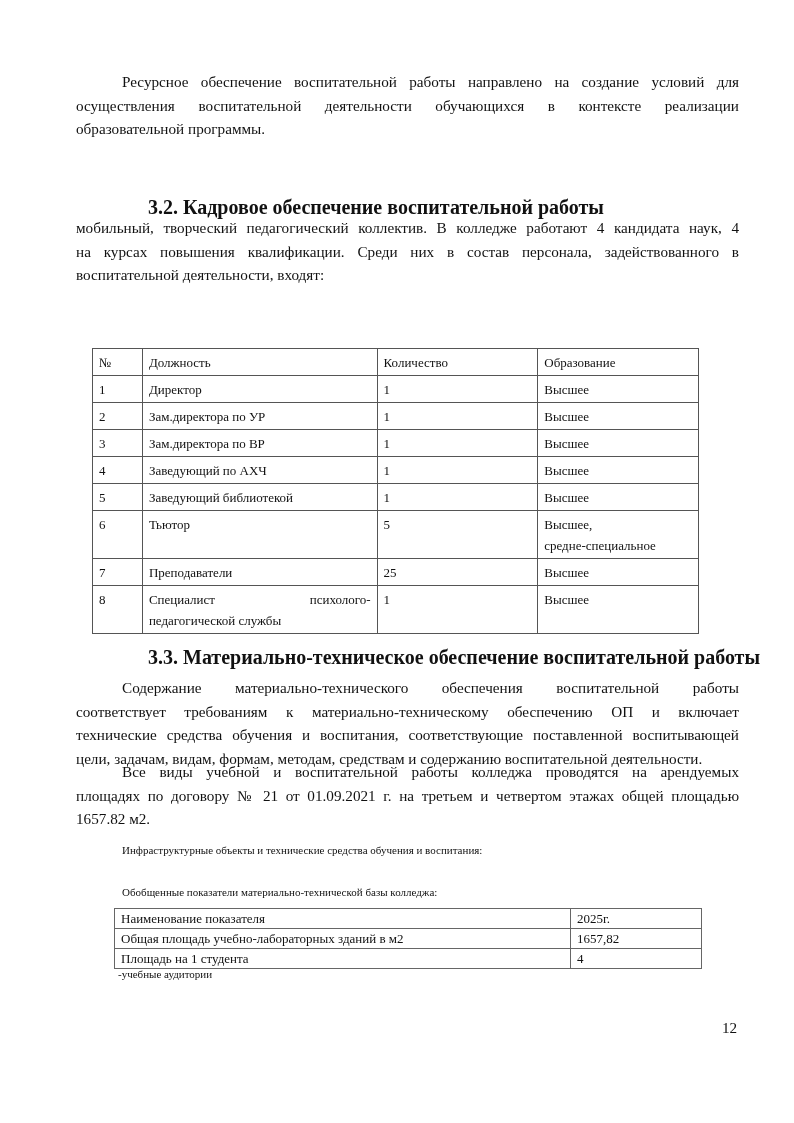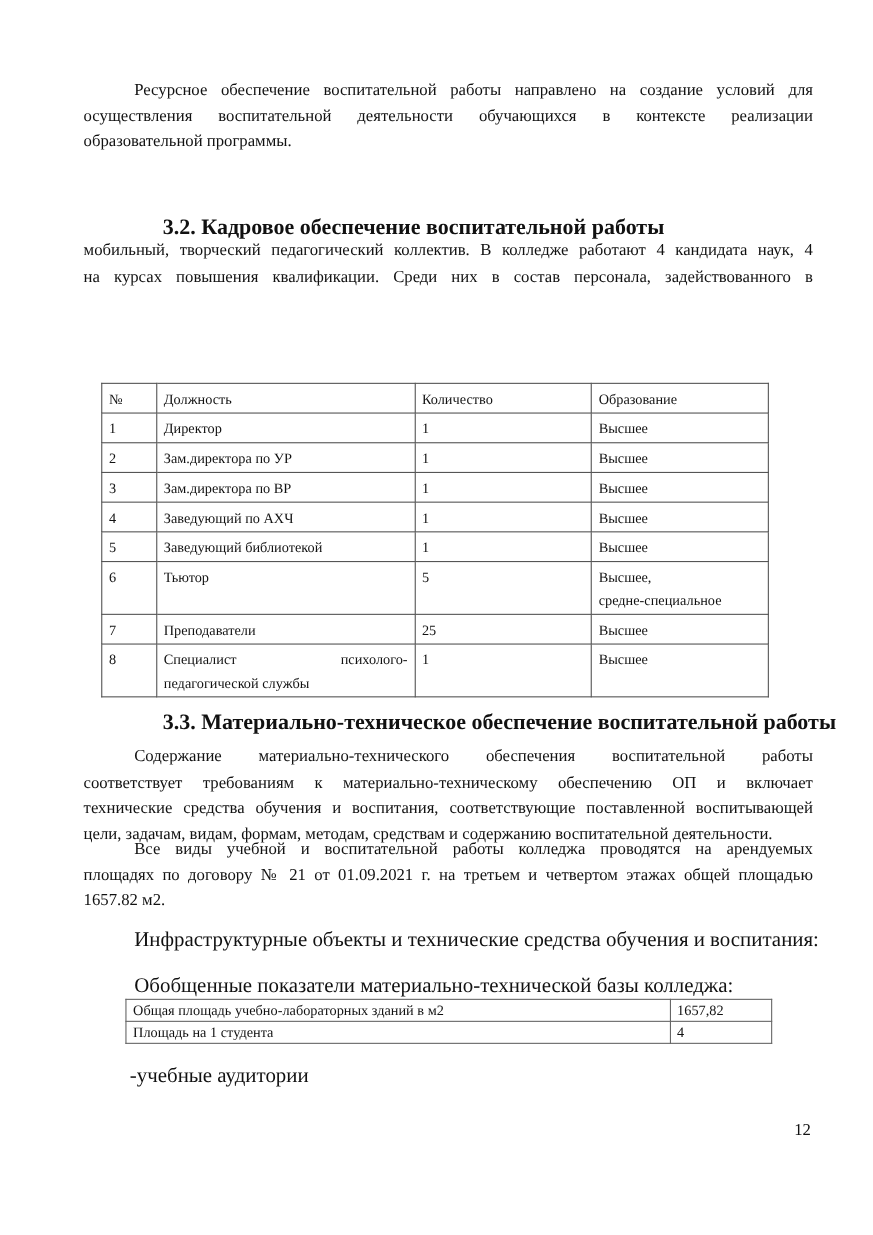--- a/index.html
+++ b/index.html
@@ -2,21 +2,21 @@
 <html><head>
 <meta charset="utf-8">
 <style>
   html, body { margin: 0; padding: 0; background: #ffffff; }
   body { width: 794px; height: 1123px; position: relative; overflow: hidden;
          font-family: "Liberation Serif", "DejaVu Serif", serif; color: #111; }
   .p { position: absolute; left: 76px; width: 663px; font-size: 15.2px; line-height: 23.6px;
        text-align: justify; margin: 0; }
   .p .indent { display: inline-block; width: 46px; }
   .h { position: absolute; left: 132px; font-size: 20px; font-weight: bold; margin: 16px; }
-  .plain { position: absolute; font-size: 19px; margin: 0; }
+  .plain { position: absolute; font-size: 11px; margin: 0; }
 
   table { border-collapse: collapse; position: absolute; }
   .t1 { left: 92px; top: 348px; width: 607px; font-size: 13px; }
   .t1 td { border: 1px solid #555; vertical-align: top; padding: 3px 6px 2px 6px; line-height: 21px; }
   .t1 td.c0 { width: 37px; }
   .t1 td.c1 { width: 222px; margin-left: 28px; }
   .t1 td.c2 { width: 148px; }
   .t1 td.c3 { width: 148px; }
   .t1 .just { display: flex; justify-content: space-between; }
 
@@ -34,20 +34,21 @@
   <div style="text-align:justify;text-align-last:justify;"><span class="indent"></span><span>Ресурсное обеспечение воспитательной работы направлено на создание условий для</span></div>
   <div style="text-align:justify;text-align-last:justify;">осуществления воспитательной деятельности обучающихся в контексте реализации</div>
   <div>образовательной программы.</div>
 </div>
 
 <div class="h" style="top:180px;">3.2. Кадровое обеспечение воспитательной работы</div>
 
 <div class="p" style="top:216px;">
   <div style="text-align-last:justify;">мобильный, творческий педагогический коллектив. В колледже работают 4 кандидата наук, 4</div>
   <div style="text-align-last:justify;">на курсах повышения квалификации.  Среди них в состав персонала, задействованного в</div>
+  <div>воспитательной деятельности, входят:</div>
 </div>
 
 <table class="t1">
   <tbody>
       <tr>
     <td class="c0">№</td>
     <td class="c1">Должность</td>
     <td class="c2">Количество</td>
     <td class="c3">Образование</td>
   </tr>
@@ -125,20 +126,24 @@
   <div style="text-align-last:justify;">площадях по договору № 21 от 01.09.2021 г. на третьем и четвертом этажах общей площадью</div>
   <div>1657.82 м2.</div>
 </div>
 
 <div class="plain" style="left:122px;top:844px;">Инфраструктурные объекты и технические средства обучения и воспитания:</div>
 
 <div class="plain" style="left:122px;top:886px;">Обобщенные показатели материально-технической базы колледжа:</div>
 
 <table class="t2">
   <tbody>
+      <tr>
+    <td class="c0">Наименование показателя</td>
+    <td class="c1">2025г.</td>
+  </tr>
   <tr>
     <td>Общая площадь учебно-лабораторных зданий в м2</td>
     <td>1657,82</td>
   </tr>
   <tr>
     <td>Площадь на 1 студента</td>
     <td>4</td>
   </tr>
 </tbody>
   </table>

